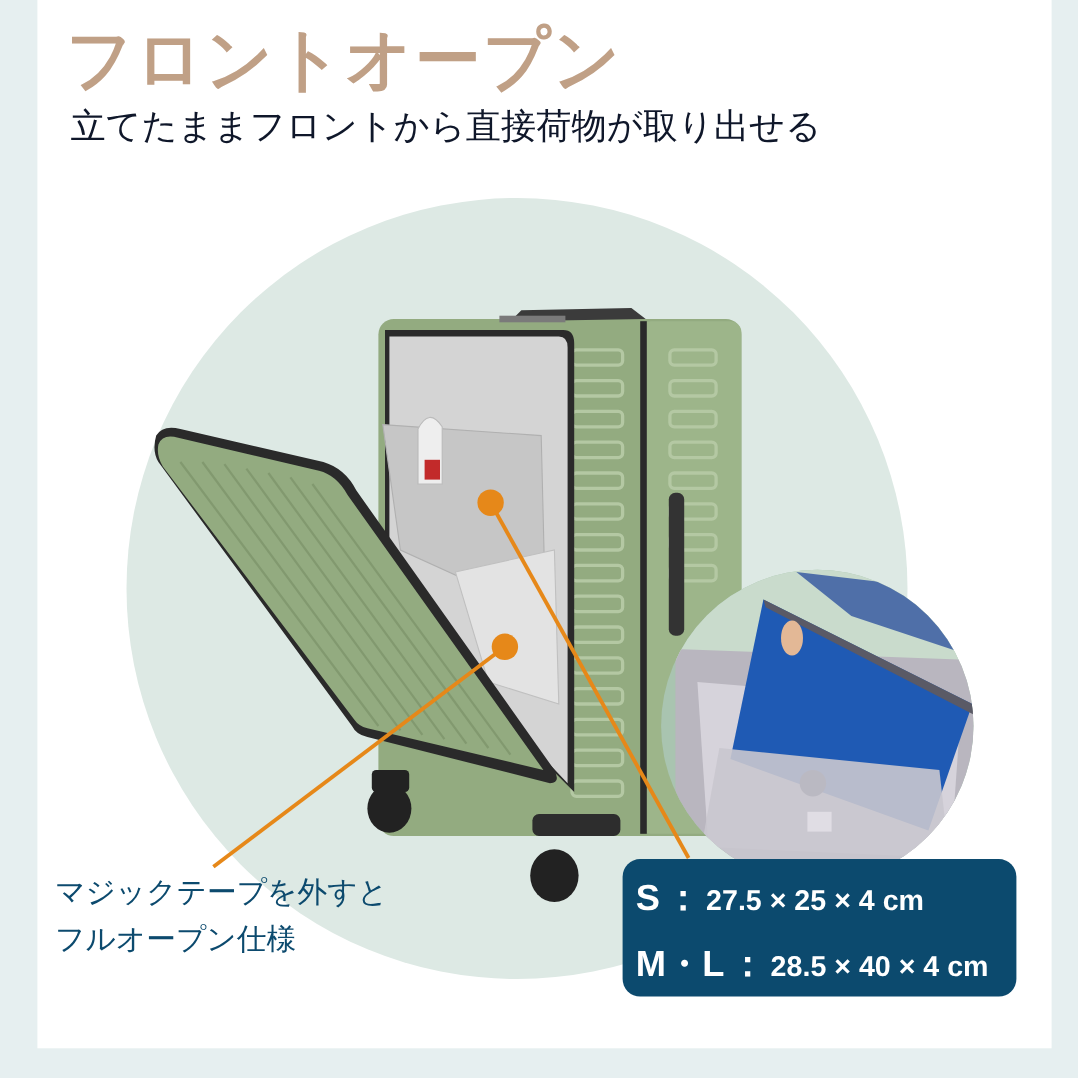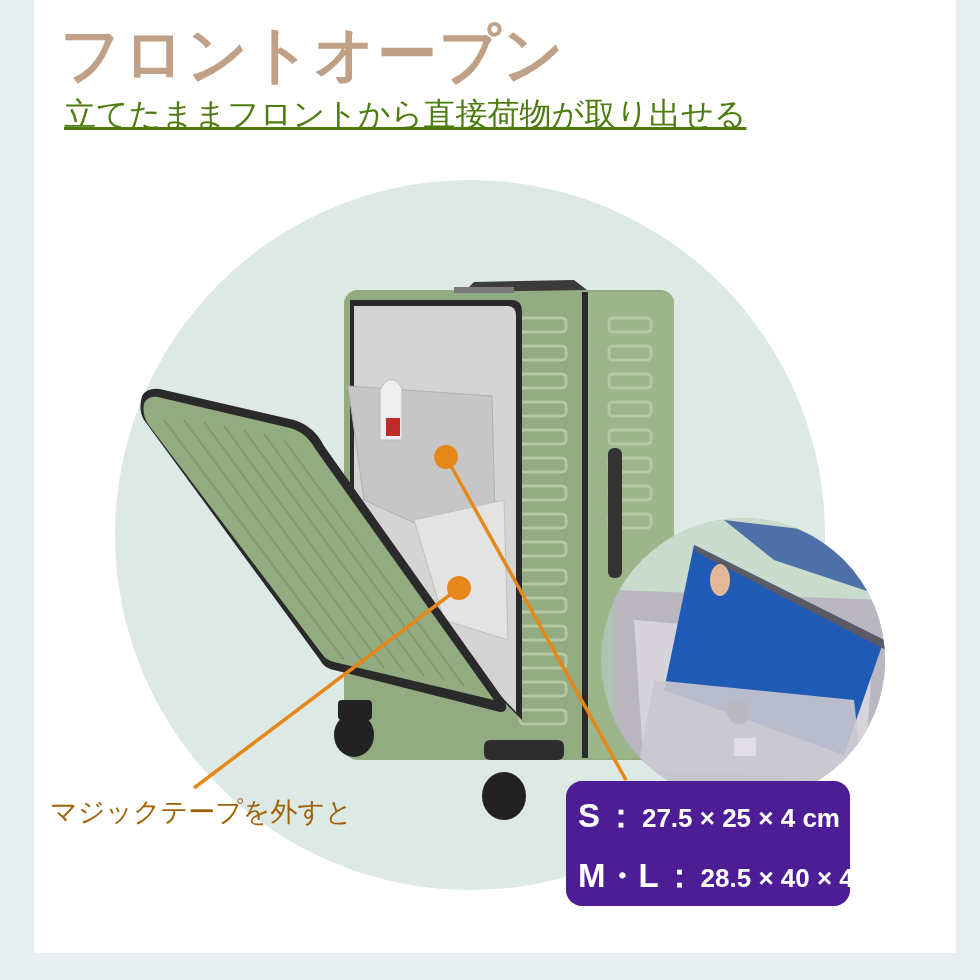--- a/index.html
+++ b/index.html
@@ -15,34 +15,34 @@
   }
   .title {
     position: absolute; left: 26px; top: 24px;
     font-family: "DejaVu Sans", sans-serif;
     font-weight: bold; font-size: 60px; letter-spacing: 2px;
     color: #c0a086; line-height: 1; margin: 0;
     transform: scaleY(1.05);
   }
   .subtitle {
     position: absolute; left: 30px; top: 98px;
-    font-size: 32px; color: #4d7c0f; line-height: 1; margin: 0; letter-spacing: 0px; text-decoration: underline;
+    font-size: 32px; color: #0f172a; line-height: 1; margin: 0; letter-spacing: 0px;
   }
   .bigcircle {
     position: absolute; left: 81px; top: 180px; width: 710px; height: 710px;
     border-radius: 50%; background: #dde9e4;
   }
   .scene { position: absolute; left: 0; top: 0; width: 909px; height: 953px; }
   .note {
     position: absolute; left: 16px; top: 790px;
-    font-size: 27px; color: #a16207; line-height: 43px; margin: 0;
+    font-size: 27px; color: #0c4a6e; line-height: 43px; margin: 0;
   }
   .sizebox {
-    position: absolute; left: 532px; top: 781px; width: 284px; height: 125px;
-    background: #4c1d95; border-radius: 16px;
+    position: absolute; left: 532px; top: 781px; width: 358px; height: 125px;
+    background: #0c4a6e; border-radius: 16px;
     color: #fff; font-family: "Liberation Sans", sans-serif; font-weight: bold;
   }
   .sizebox .row {
     position: absolute; left: 12px; white-space: nowrap; line-height: 1;
   }
   .sizebox .row1 { top: 18px; }
   .sizebox .row2 { top: 78px; }
   .sizebox .lbl { font-size: 33px; }
   .sizebox .val { font-size: 26px; }
 </style>
@@ -150,20 +150,21 @@
     <g>
       <line x1="412" y1="457" x2="592" y2="780" stroke="#e68819" stroke-width="3.5"></line>
       <circle cx="412" cy="457" r="12" fill="#e68819"></circle>
       <line x1="425" y1="588" x2="160" y2="788" stroke="#e68819" stroke-width="3.5"></line>
       <circle cx="425" cy="588" r="12" fill="#e68819"></circle>
     </g>
   </svg>
 
   <div class="note">
     <div>マジックテープを外すと</div>
+    <div>フルオープン仕様</div>
   </div>
 
   <div class="sizebox">
     <div class="row row1">
       <span class="lbl">S</span>
       <span class="lbl">：</span>
       <span class="val">27.5 × 25 × 4 cm</span>
     </div>
     <div class="row row2">
       <span class="lbl">M・L</span>

